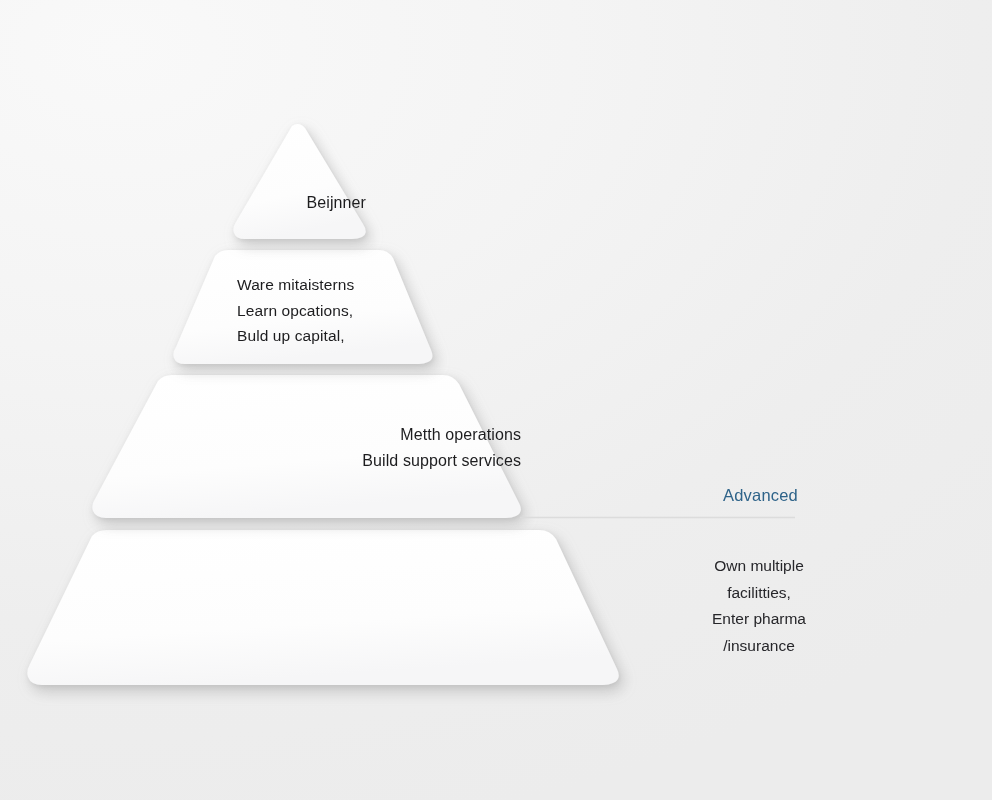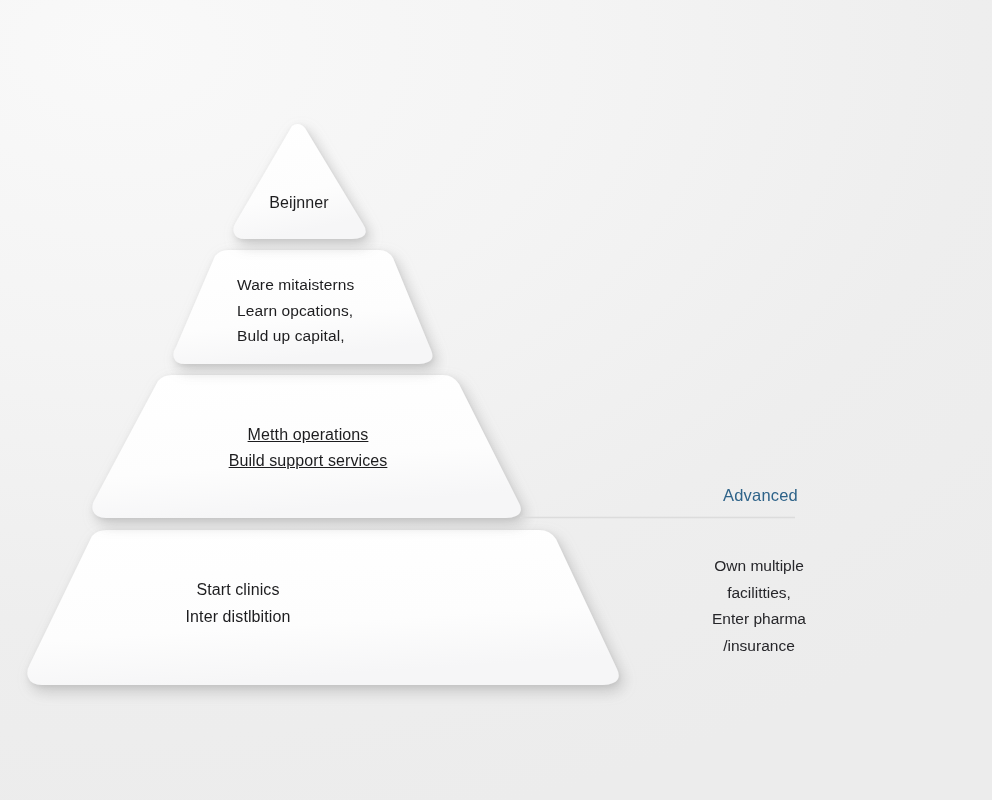--- a/index.html
+++ b/index.html
@@ -27,21 +27,21 @@
     width: 992px;
     height: 800px;
   }
   .tier-label {
     position: absolute;
     color: #1d1d1f;
     font-size: 15.5px;
     line-height: 25.5px;
     letter-spacing: 0.1px;
     white-space: pre;
-    text-align: center;
+    text-align: right;
   }
   #apex-label {
     left: 232px;
     top: 190px;
     width: 134px;
     font-size: 16px;
   }
   #tier2-label {
     left: 175px;
     top: 272px;
@@ -49,21 +49,20 @@
     text-align: left;
     padding-left: 62px;
     box-sizing: border-box;
   }
   #tier3-label {
     left: 95px;
     top: 422px;
     width: 426px;
     font-size: 16px;
     line-height: 26px;
-    text-decoration: underline;
   }
   #tier4-left-label {
     left: 118px;
     top: 577px;
     width: 240px;
     font-size: 16px;
     line-height: 26.5px;
   }
   #tier4-right-label {
     left: 392px;
@@ -125,22 +124,20 @@
 
   <div class="tier-label" id="apex-label">Beijnner</div>
 
   <div class="tier-label" id="tier2-label">Ware mitaisterns
 Learn opcations,
 Buld up capital,</div>
 
   <div class="tier-label" id="tier3-label">Metth operations
 Build support services</div>
 
-  <div class="tier-label" id="tier4-left-label">Start clinics
-Inter distlbition</div>
 
 
   <div id="advanced-label">Advanced</div>
 
   <div id="annotation-text">Own multiple
 facilitties,
 Enter pharma
 /insurance</div>
 
 </div>

